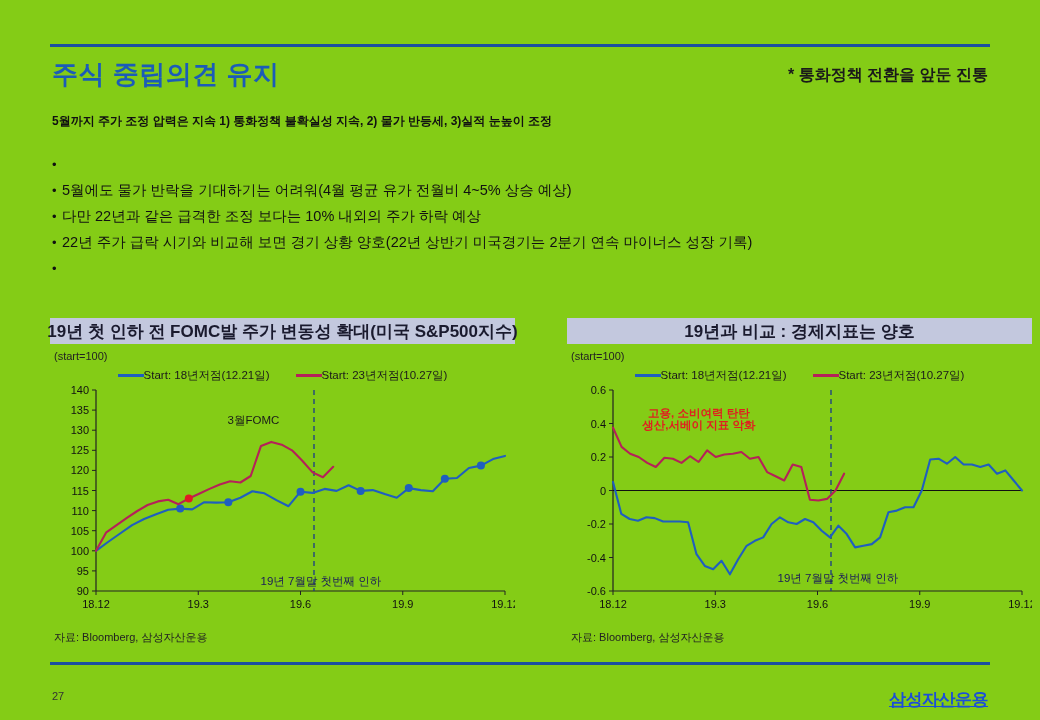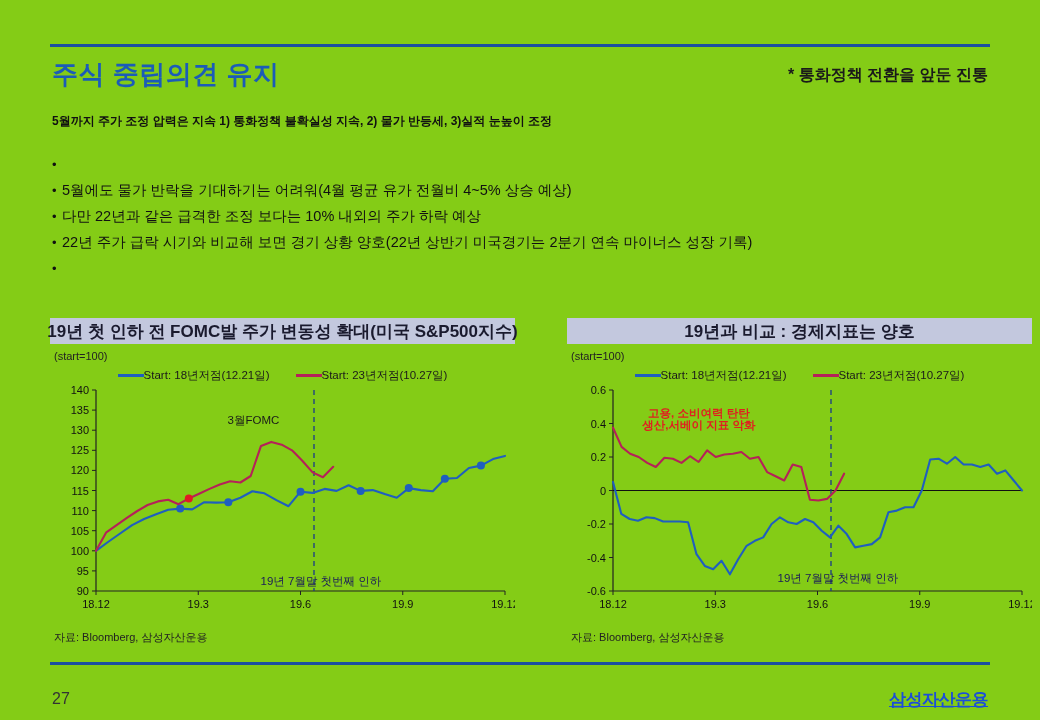--- a/index.html
+++ b/index.html
@@ -111,21 +111,21 @@
   .source {
     position: absolute;
     left: 4px; top: 312px;
     font-size: 11px;
     color: #222;
     white-space: nowrap;
   }
   #page-number {
     position: absolute;
     left: 52px; top: 690px;
-    font-size: 16px;
+    font-size: 11px;
     color: #333;
   }
   #brand-logo {
     position: absolute;
     right: 52px; top: 688px;
     font-size: 17px;
     font-weight: bold;
     color: #1b4fd8;
     letter-spacing: -0.5px;
     text-decoration: underline;

